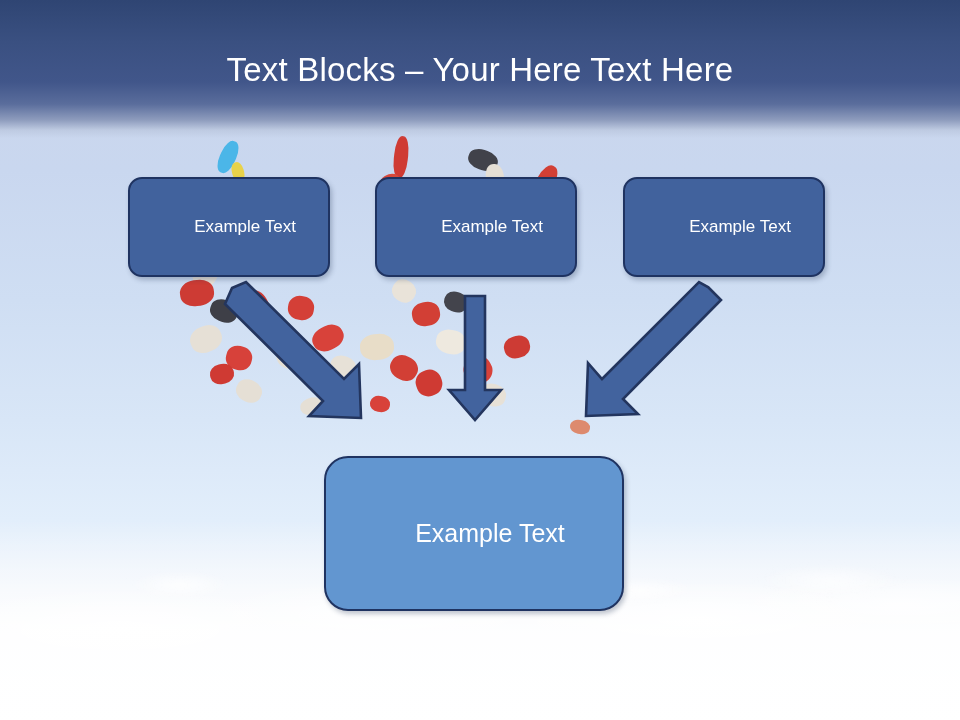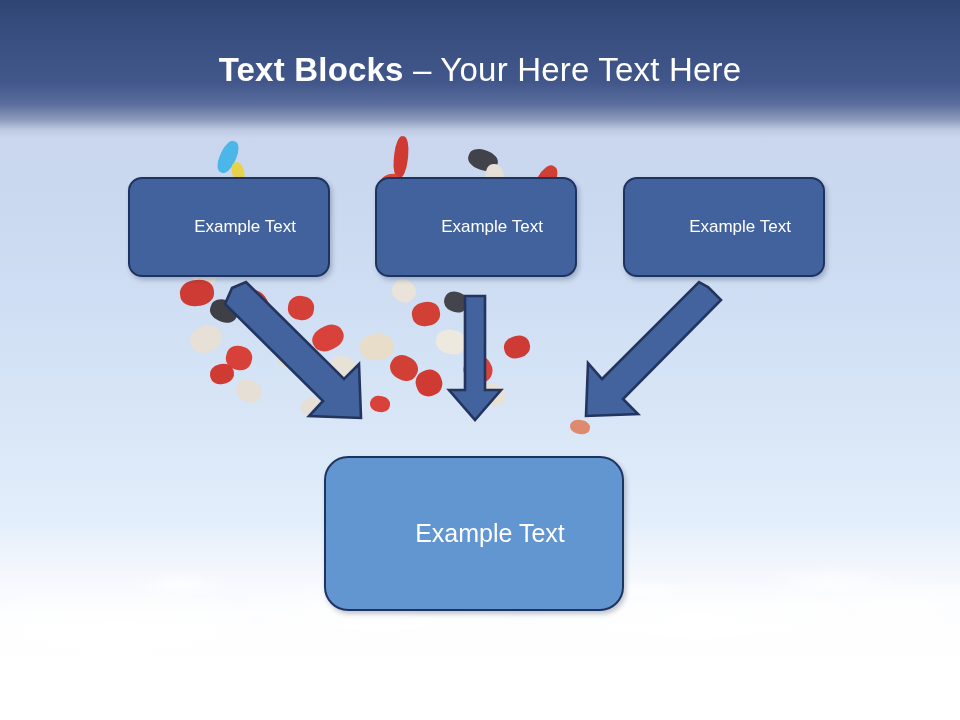--- a/index.html
+++ b/index.html
@@ -87,21 +87,21 @@
     position: absolute;
     left: 0; top: 50px;
     width: 960px;
     text-align: center;
     color: #ffffff;
     font-size: 33px;
     line-height: 40px;
     letter-spacing: .2px;
     white-space: nowrap;
   }
-  .title-strong { font-weight: bold; }
+  .title-strong { font-weight: normal; }
   .title-rest   { font-weight: normal; }
 
   
   .box {
     position: absolute;
     box-sizing: border-box;
     display: flex;
     align-items: center;
     justify-content: center;
     color: #ffffff;

